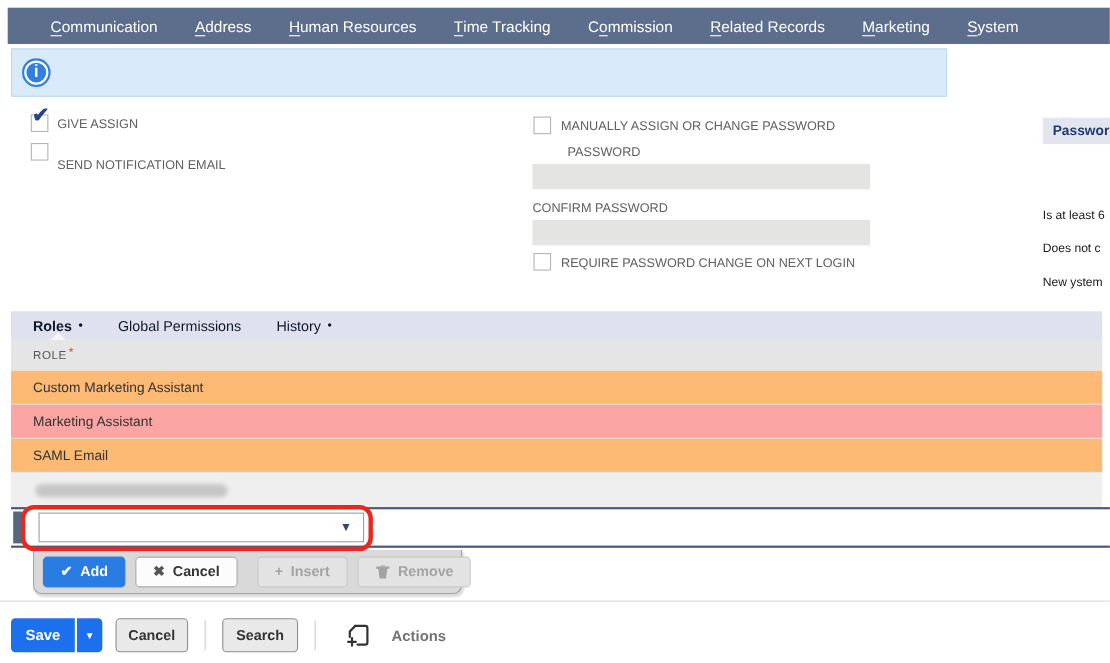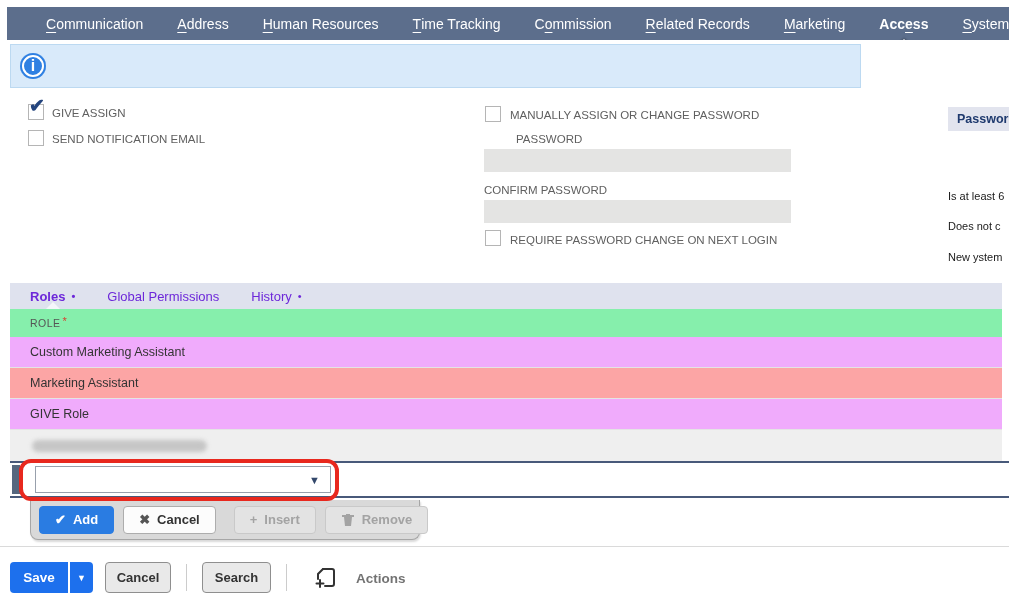--- a/index.html
+++ b/index.html
@@ -40,36 +40,36 @@
 
   
   .pwd-title{left:948px;top:107px;width:75px;height:24px;background:#e2e4ee;
        color:#1f3a6e;font-weight:bold;font-size:12.5px;padding:5px 0 0 9px;
        box-sizing:border-box;white-space:nowrap;overflow:hidden;}
   .pwd-line{left:948px;font-size:11px;color:#1a1a1a;white-space:nowrap;margin-top:48px;}
 
   
   .subtabs{left:10px;top:283px;width:992px;height:26px;background:#dfe2ee;
        display:flex;align-items:center;padding-left:20px;box-sizing:border-box;gap:32px;}
-  .subtab{color:#6d28d9;font-size:13px;cursor:pointer;position:relative;
+  .subtab{color:#0f172a;font-size:13px;cursor:pointer;position:relative;
        height:26px;display:flex;align-items:center;}
   .subtab.active{font-weight:bold;}
   .subtab .bullet{margin-left:6px;font-size:11px;}
   .subtab.active .caret{position:absolute;left:50%;transform:translateX(-50%);
        bottom:0;width:0;height:0;border-left:7px solid transparent;
        border-right:7px solid transparent;border-bottom:7px solid #f5f6fa;}
 
   
-  .colheader{left:10px;top:309px;width:992px;height:28px;background:#86efac;
+  .colheader{left:10px;top:309px;width:992px;height:28px;background:#e5e5e5;
        display:flex;align-items:center;padding-left:20px;box-sizing:border-box;
        font-size:10.5px;color:#555;letter-spacing:.5px;}
   .colheader .req{color:#d8402f;margin-left:2px;font-size:11px;position:relative;top:-2px;}
   .rowbox{left:10px;width:992px;height:31px;display:flex;align-items:center;
        padding-left:20px;box-sizing:border-box;font-size:12.5px;color:#333;
-       border-bottom:1px solid #e4e4e4;background:#f0abfc;}
+       border-bottom:1px solid #e4e4e4;background:#fdba74;}
   .rowbox.alt{background:#fca5a5;}
   .rowbox.redacted{background:#efefef;border-bottom:none;}
   .redact-blob{width:175px;height:12px;background:#c6c6c6;border-radius:6px;
        filter:blur(2px);margin-left:2px;}
 
   
   .editrow{left:10px;top:461px;width:999px;height:37px;background:#fff;
        border-top:2px solid #48597a;border-bottom:2px solid #48597a;box-sizing:border-box;}
   .row-marker{position:absolute;left:2px;top:2px;width:8px;height:29px;background:#56677f;}
   .dropdown{position:absolute;left:25px;top:3px;width:296px;height:27px;background:#fff;
@@ -139,44 +139,38 @@
   <div class="navtab">
       <span></span>
       <span class="key">R</span>
       <span>elated Records</span>
     </div>
   <div class="navtab">
       <span></span>
       <span class="key">M</span>
       <span>arketing</span>
     </div>
-  <div class="navtab active">
-      <span>Acc</span>
-      <span class="key">e</span>
-      <span>ss</span>
-      <span class="caret"></span>
-    </div>
   <div class="navtab">
       <span></span>
       <span class="key">S</span>
       <span>ystem</span>
     </div>
 </div>
 
 <div class="abs banner">
   <div class="info-icon">i</div>
 </div>
 
 <span class="chk" style="left:28px;top:104px;">
     <span class="checkmark">✔</span>
   </span>
 <span class="field-label" style="left:52px;top:107px;">GIVE ASSIGN</span>
 
 <span class="chk" style="left:28px;top:130px;"></span>
-<span class="field-label" style="left:52px;top:133px;">SEND NOTIFICATION EMAIL</span>
+<span class="field-label" style="left:52px;top:145px;">SEND NOTIFICATION EMAIL</span>
 
 <span class="chk" style="left:485px;top:106px;"></span>
 <span class="field-label" style="left:510px;top:109px;">MANUALLY ASSIGN OR CHANGE PASSWORD</span>
 
 <span class="field-label" style="left:484px;top:133px;margin-left:32px;">PASSWORD</span>
 <input class="input-disabled" style="left: 484px; top: 149px;" type="password" disabled="" value="">
 
 <span class="field-label" style="left:484px;top:184px;">CONFIRM PASSWORD</span>
 <input class="input-disabled" style="left: 484px; top: 200px;" type="password" disabled="" value="">
 
@@ -207,21 +201,21 @@
   <span>ROLE</span>
   <span class="req">*</span>
 </div>
 <div class="abs rowbox" style="top:337px;">
     <span>Custom Marketing Assistant</span>
   </div>
 <div class="abs rowbox alt" style="top:368px;">
     <span>Marketing Assistant</span>
   </div>
 <div class="abs rowbox" style="top:399px;">
-    <span>GIVE Role</span>
+    <span>SAML Email</span>
   </div>
 <div class="abs rowbox redacted" style="top:430px;height:31px;">
     <span class="redact-blob"></span>
   </div>
 
 <div class="abs editrow">
   <span class="row-marker"></span>
   <div class="dropdown">
     <span></span>
     <span class="dd-arrow">▼</span>

